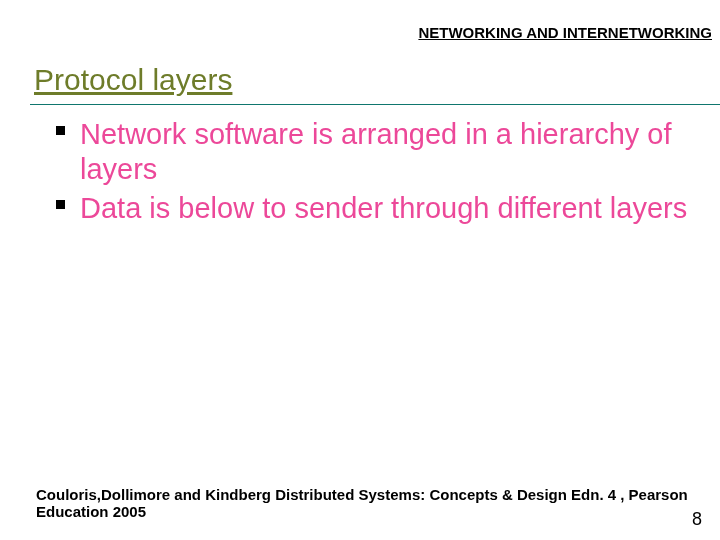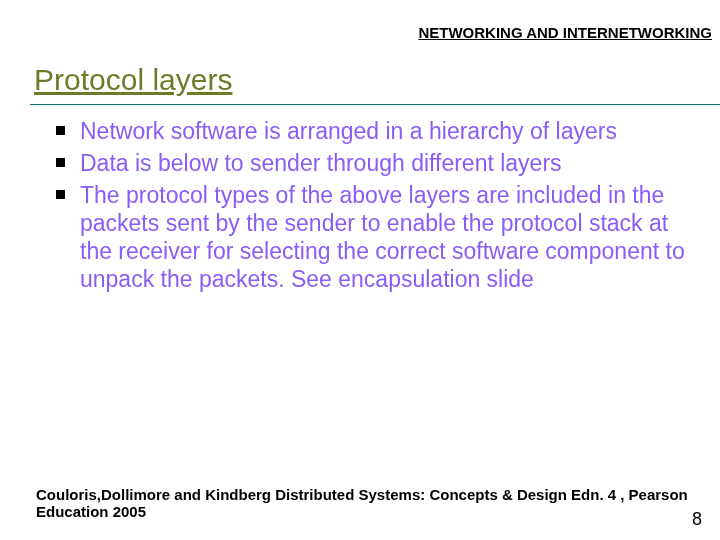--- a/index.html
+++ b/index.html
@@ -34,23 +34,23 @@
   }
   .body {
     padding: 2px 8px 0 14px;
   }
   ul.bullets {
     list-style: none;
   }
   ul.bullets > li {
     position: relative;
     padding-left: 28px;
-    font-size: 23px;
+    font-size: 29px;
     line-height: 1.22;
-    color: #8b5cf6;
+    color: #ec4899;
     margin-bottom: 2px;
   }
   ul.bullets > li::before {
     content: "";
     position: absolute;
     left: 4px;
     top: 9px;
     width: 9px;
     height: 9px;
     background: #000;
@@ -79,20 +79,19 @@
   <div class="header-label">NETWORKING AND INTERNETWORKING</div>
 
   <div class="title-wrap">
     <span class="title">Protocol layers</span>
   </div>
 
   <div class="body">
     <ul class="bullets">
       <li>Network software is arranged in a hierarchy of layers</li>
       <li>Data is below to sender through different layers</li>
-      <li>The protocol types of the above layers are included in the packets sent by the sender  to enable the protocol stack at the receiver for selecting the correct software component to unpack the packets. See encapsulation slide</li>
     </ul>
   </div>
 
   <div class="footer">Couloris,Dollimore and Kindberg  Distributed Systems: Concepts &amp; Design  Edn. 4 , Pearson Education 2005</div>
 
   <div class="page-num">8</div>
 </div>
 
 </body></html>

